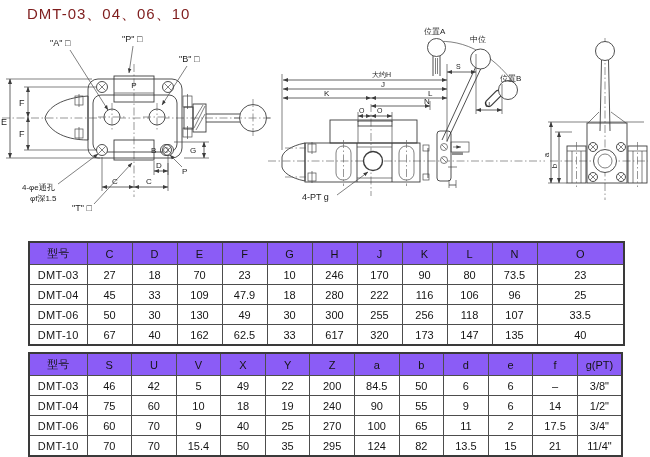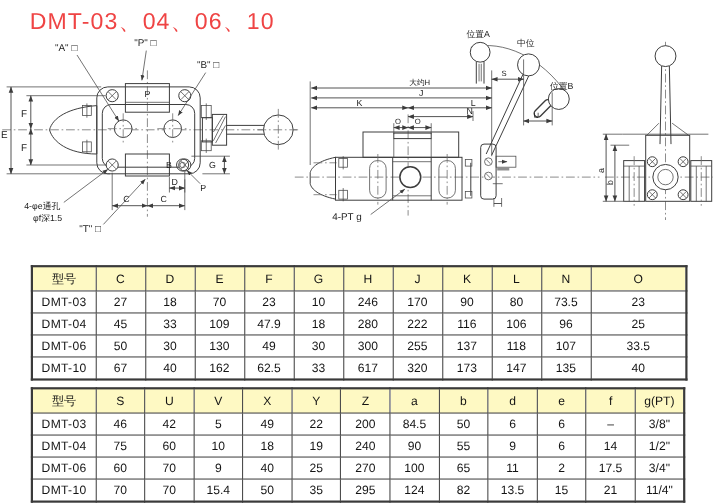--- a/index.html
+++ b/index.html
@@ -1,35 +1,35 @@
 <!DOCTYPE html>
 <html><head>
 <meta charset="utf-8">
 <style>
   html,body{margin:0;padding:0;}
   body{width:650px;height:457px;background:#ffffff;position:relative;
        font-family:"Liberation Sans",sans-serif;color:#1a1a1a;overflow:hidden;}
-  .title{position:absolute;left:27px;top:5px;font-size:21px;letter-spacing:1px;color:#ef4444;text-align:right;}
+  .title{position:absolute;left:27px;top:5px;font-size:15px;letter-spacing:1px;color:#7f1d1d;text-align:right;}
   svg.drw{position:absolute;left:0;top:0;}
   .ln{stroke:#3c3c3c;fill:none;stroke-width:0.9;}
   .thin{stroke:#4a4a4a;fill:none;stroke-width:0.7;}
   .cl{stroke:#6a6a6a;fill:none;stroke-width:0.7;stroke-dasharray:8 2.5 1.5 2.5;}
   .dim{stroke:#3c3c3c;fill:none;stroke-width:0.8;}
   .wfill{fill:#ffffff;}
   text{fill:#1c1c1c;font-family:"Liberation Sans",sans-serif;}
   .lb{font-size:9px;}
   .lb8{font-size:8px;}
   .lb7{font-size:7px;}
   table{border-collapse:collapse;table-layout:fixed;position:absolute;left:28px;width:595px;
         font-size:11px;color:#141414;border:2px solid #3a3a3a;background:#fff;}
   #t1{top:241px;}
   #t2{top:352px;}
   th,td{border:1px solid #4d4d4d;text-align:center;padding:0;height:19px;overflow:hidden;
         font-weight:normal;white-space:nowrap;}
-  thead th{background:#fef9c3;height:21px;}
+  thead th{background:#8b5cf6;height:21px;}
   tbody td:first-child{letter-spacing:0.3px;}
 </style>
 </head>
 <body>
 
 <div class="title">DMT-03、04、06、10</div>
 
 <svg class="drw" width="650" height="238" viewBox="0 0 650 238">
   <defs>
     <marker id="ar" viewBox="0 0 8 8" refX="7.6" refY="4" markerWidth="7" markerHeight="7" orient="auto-start-reverse">
@@ -343,21 +343,21 @@
       </tr>
       <tr>
         <td>DMT-06</td>
         <td>50</td>
         <td>30</td>
         <td>130</td>
         <td>49</td>
         <td>30</td>
         <td>300</td>
         <td>255</td>
-        <td>137</td>
+        <td>256</td>
         <td>118</td>
         <td>107</td>
         <td>33.5</td>
       </tr>
       <tr>
         <td>DMT-10</td>
         <td>67</td>
         <td>40</td>
         <td>162</td>
         <td>62.5</td>

